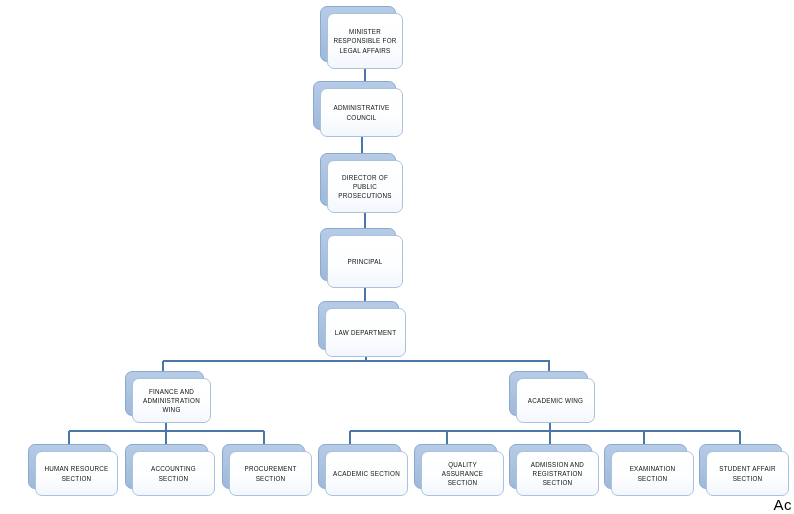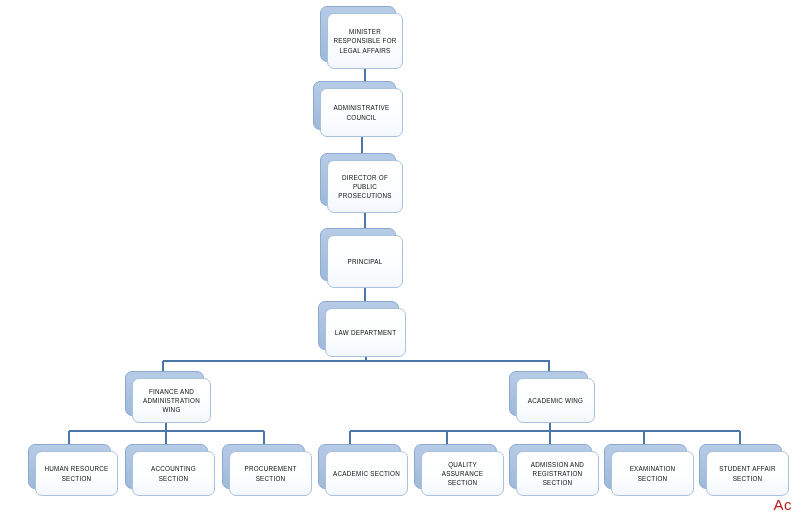--- a/index.html
+++ b/index.html
@@ -77,21 +77,21 @@
     text-transform: uppercase;
     white-space: pre-line;
   }
 
   
   #watermark {
     position: absolute;
     right: 2px;
     bottom: 1px;
     font-size: 15px;
-    color: #b91c1c;
+    color: #000000;
     letter-spacing: 0.5px;
     user-select: none;
   }
 </style>
 </head>
 <body>
 
 <div id="chart-canvas">
 
   <svg id="connectors" viewBox="0 0 794 514" width="794" height="514">

